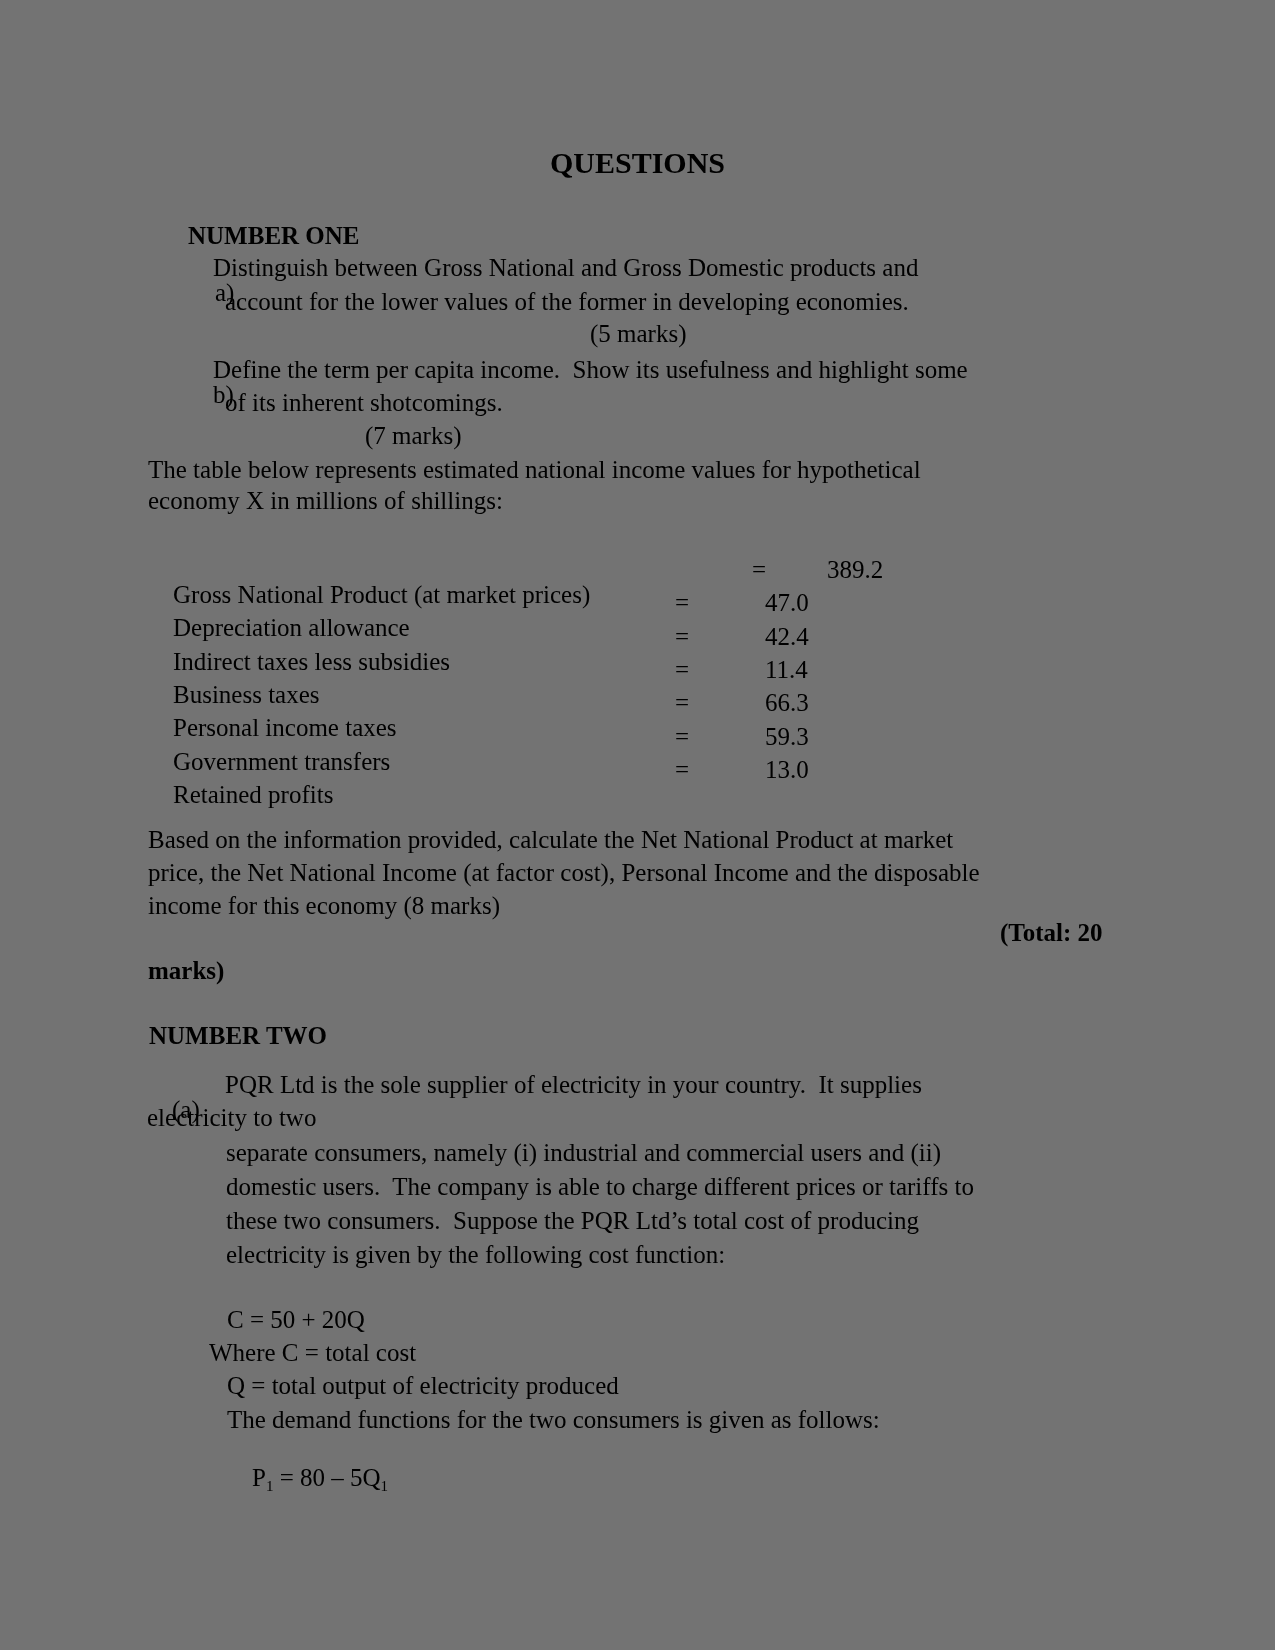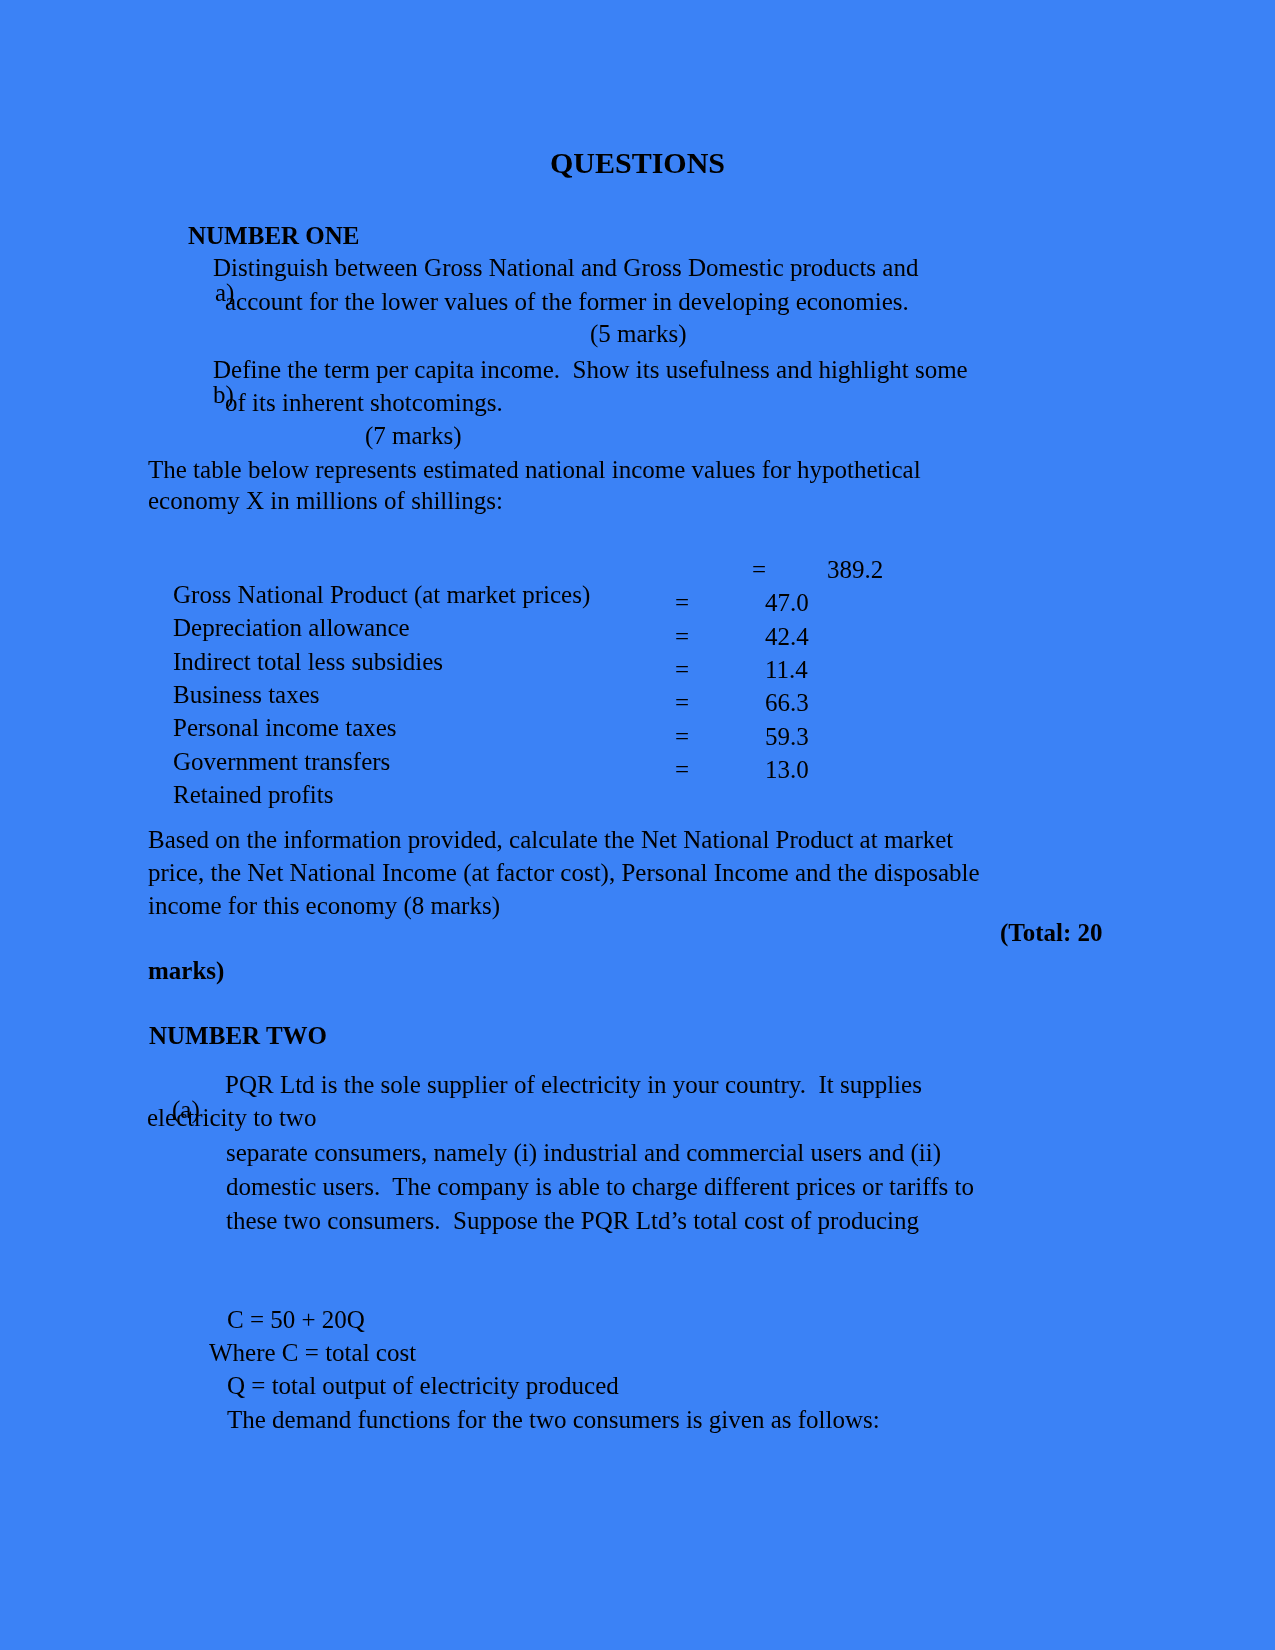--- a/index.html
+++ b/index.html
@@ -1,21 +1,21 @@
 <!DOCTYPE html>
 <html><head>
 <meta charset="utf-8">
 <style>
   html,body{margin:0;padding:0;background:#888;}
   .page{
     position:relative;
     width:1275px;
     height:1650px;
     margin:0 auto;
-    background:#3b82f6;
+    background:#737373;
     color:#000000;
     font-family:"Liberation Serif", serif;
     overflow:hidden;
   }
   .ln{
     position:absolute;
     white-space:pre;
     font-size:25px;
     line-height:25px;
   }
@@ -69,21 +69,21 @@
     <span>Gross National Product (at market prices)</span>
     <span class="eq first">=</span>
     <span class="val first">389.2</span>
   </div>
   <div class="ln" style="left:148px; top:590px">
     <span>Depreciation allowance</span>
     <span class="eq">=</span>
     <span class="val">47.0</span>
   </div>
   <div class="ln" style="left:148px; top:624px">
-    <span>Indirect total less subsidies</span>
+    <span>Indirect taxes less subsidies</span>
     <span class="eq">=</span>
     <span class="val">42.4</span>
   </div>
   <div class="ln" style="left:148px; top:657px">
     <span>Business taxes</span>
     <span class="eq">=</span>
     <span class="val">11.4</span>
   </div>
   <div class="ln" style="left:148px; top:690px">
     <span>Personal income taxes</span>
@@ -111,20 +111,24 @@
   <div class="ln b" style="left:149px; top:1023px">NUMBER TWO</div>
 
   <div class="ln" style="left:147px; top:1072px">
     <span>(a)</span>
     <span class="itxt off-pa">PQR Ltd is the sole supplier of electricity in your country.  It supplies</span>
   </div>
   <div class="ln" style="left:147px; top:1105px">electricity to two</div>
   <div class="ln" style="left:226px; top:1140px">separate consumers, namely (i) industrial and commercial users and (ii)</div>
   <div class="ln" style="left:226px; top:1174px">domestic users.  The company is able to charge different prices or tariffs to</div>
   <div class="ln" style="left:226px; top:1208px">these two consumers.  Suppose the PQR Ltd’s total cost of producing</div>
+  <div class="ln" style="left:226px; top:1242px">electricity is given by the following cost function:</div>
 
   <div class="ln" style="left:227px; top:1307px">C = 50 + 20Q</div>
   <div class="ln" style="left:209px; top:1340px">Where C = total cost</div>
   <div class="ln" style="left:227px; top:1373px">Q = total output of electricity produced</div>
   <div class="ln" style="left:227px; top:1407px">The demand functions for the two consumers is given as follows:</div>
 
+  <div class="ln" style="left:227px; top:1440px">
+    <span>P</span><span class="sb">1</span><span> = 80 – 5Q</span><span class="sb">1</span>
+  </div>
 
 </div>
 
 </body></html>

